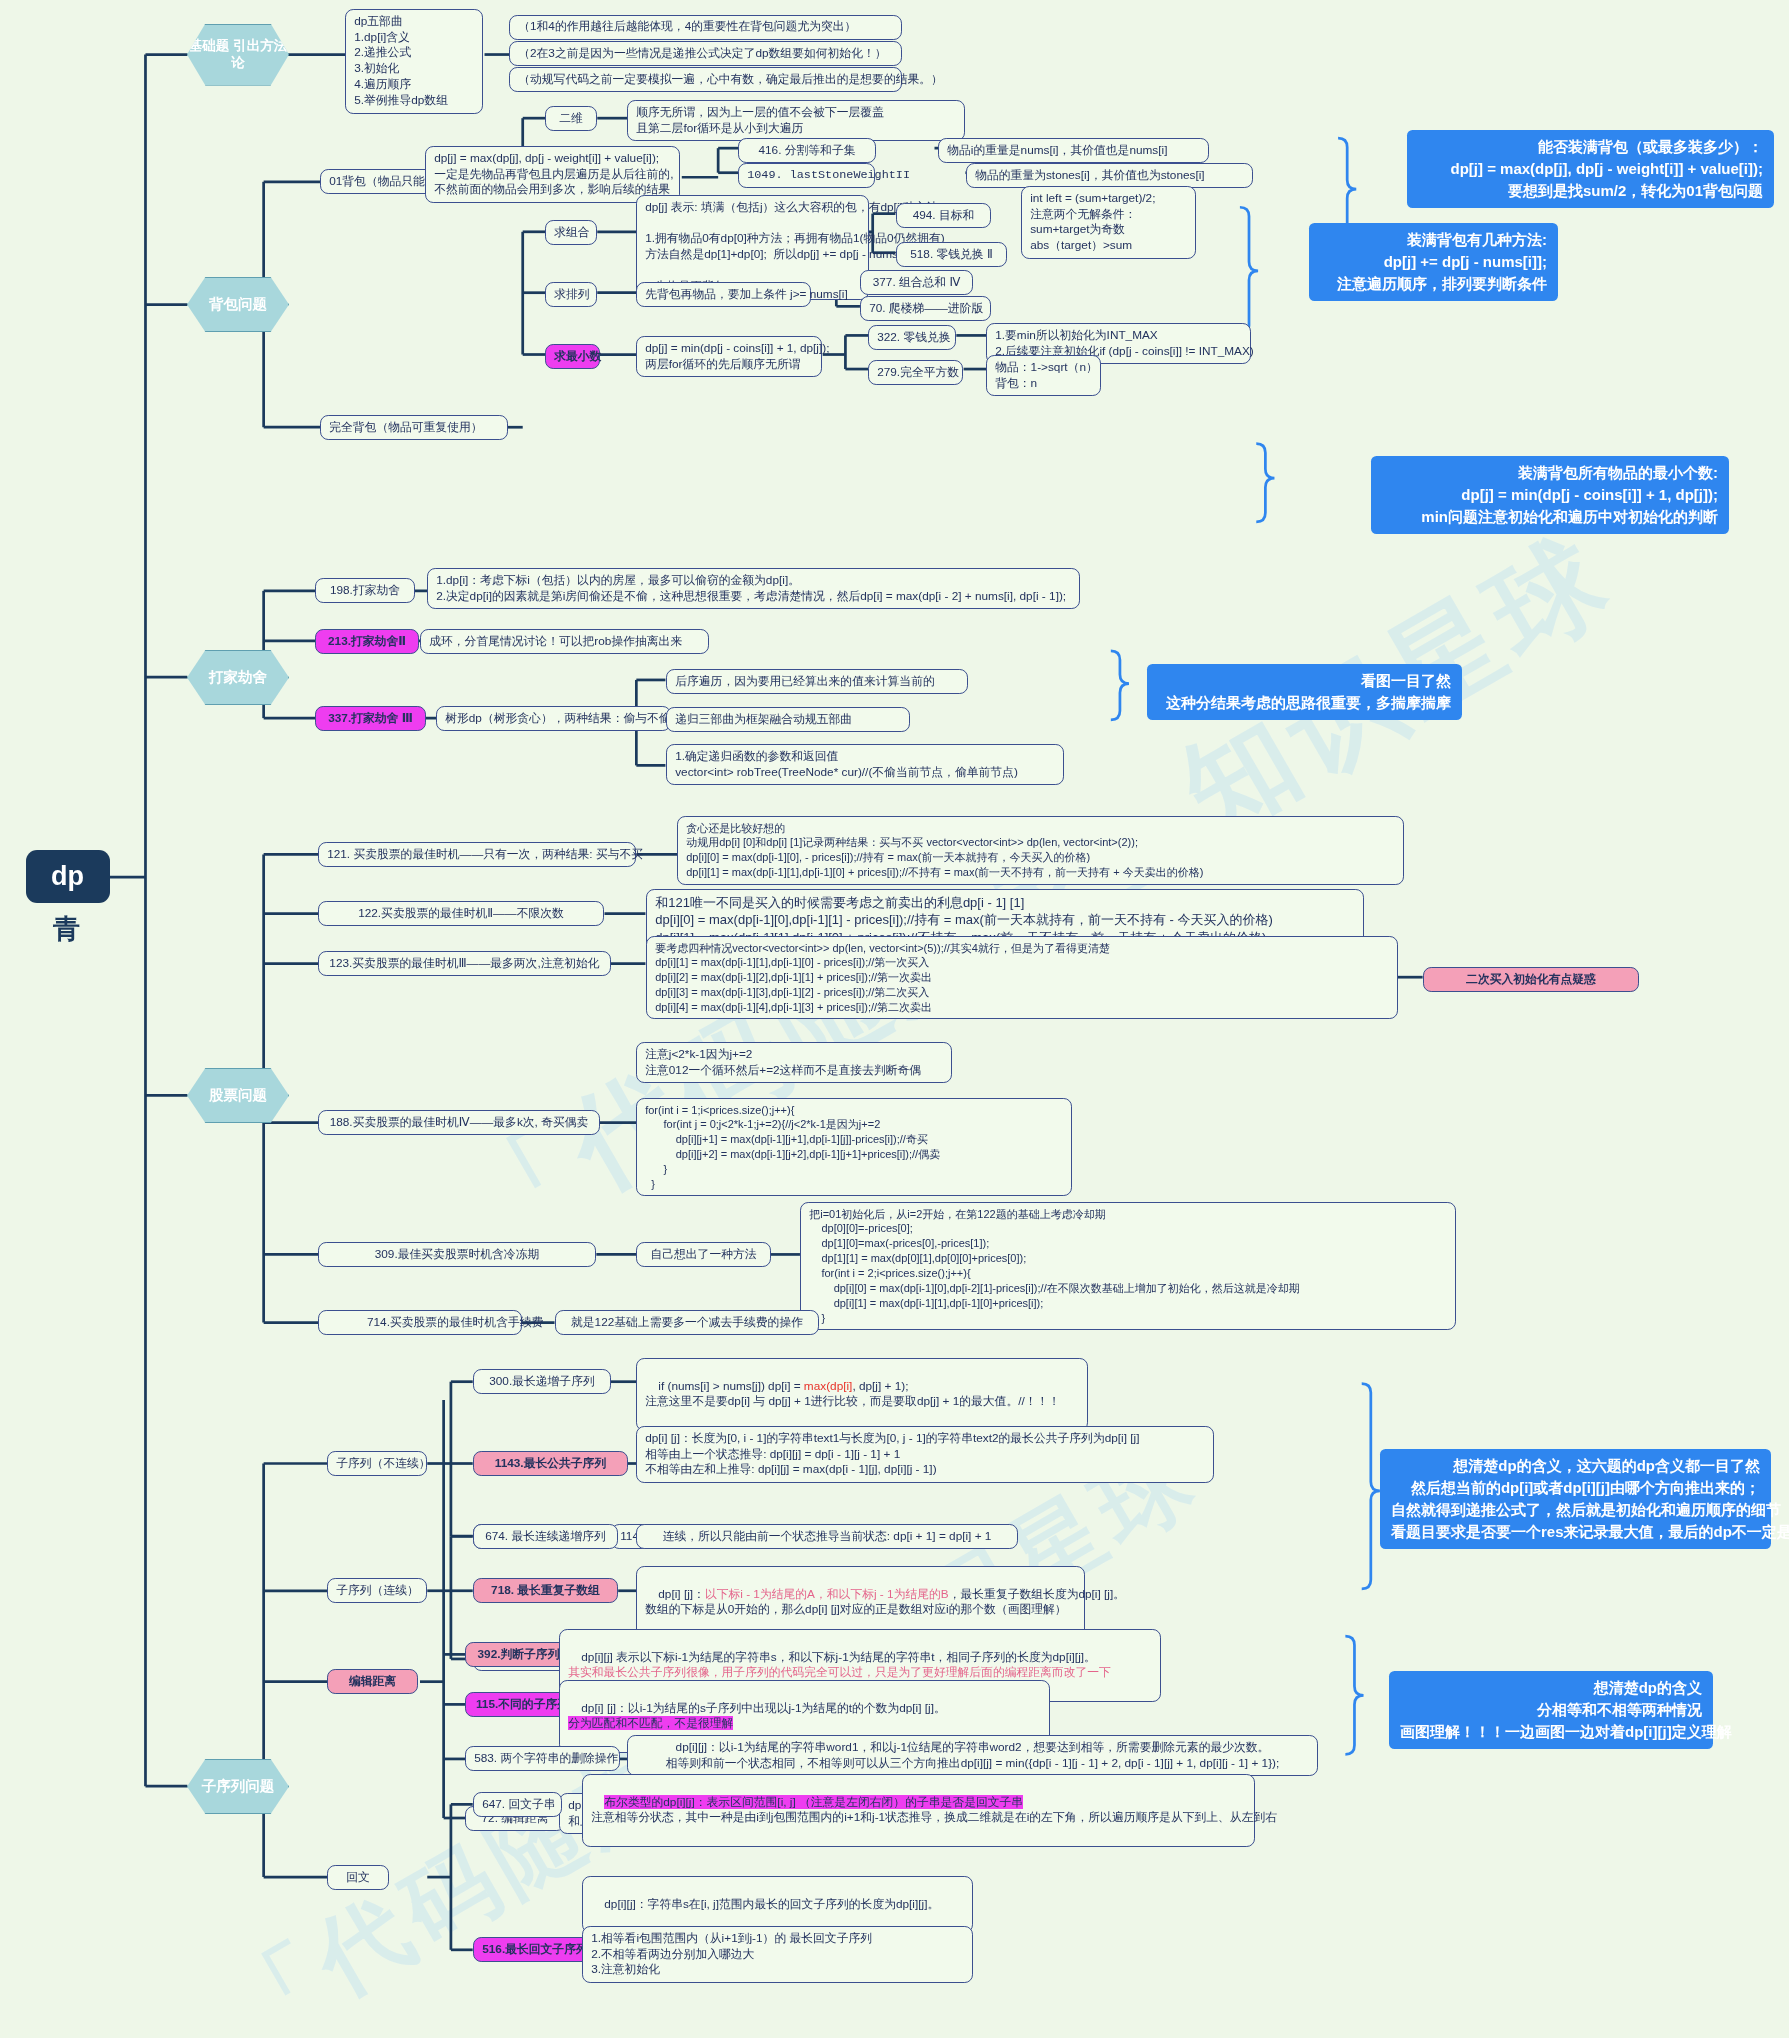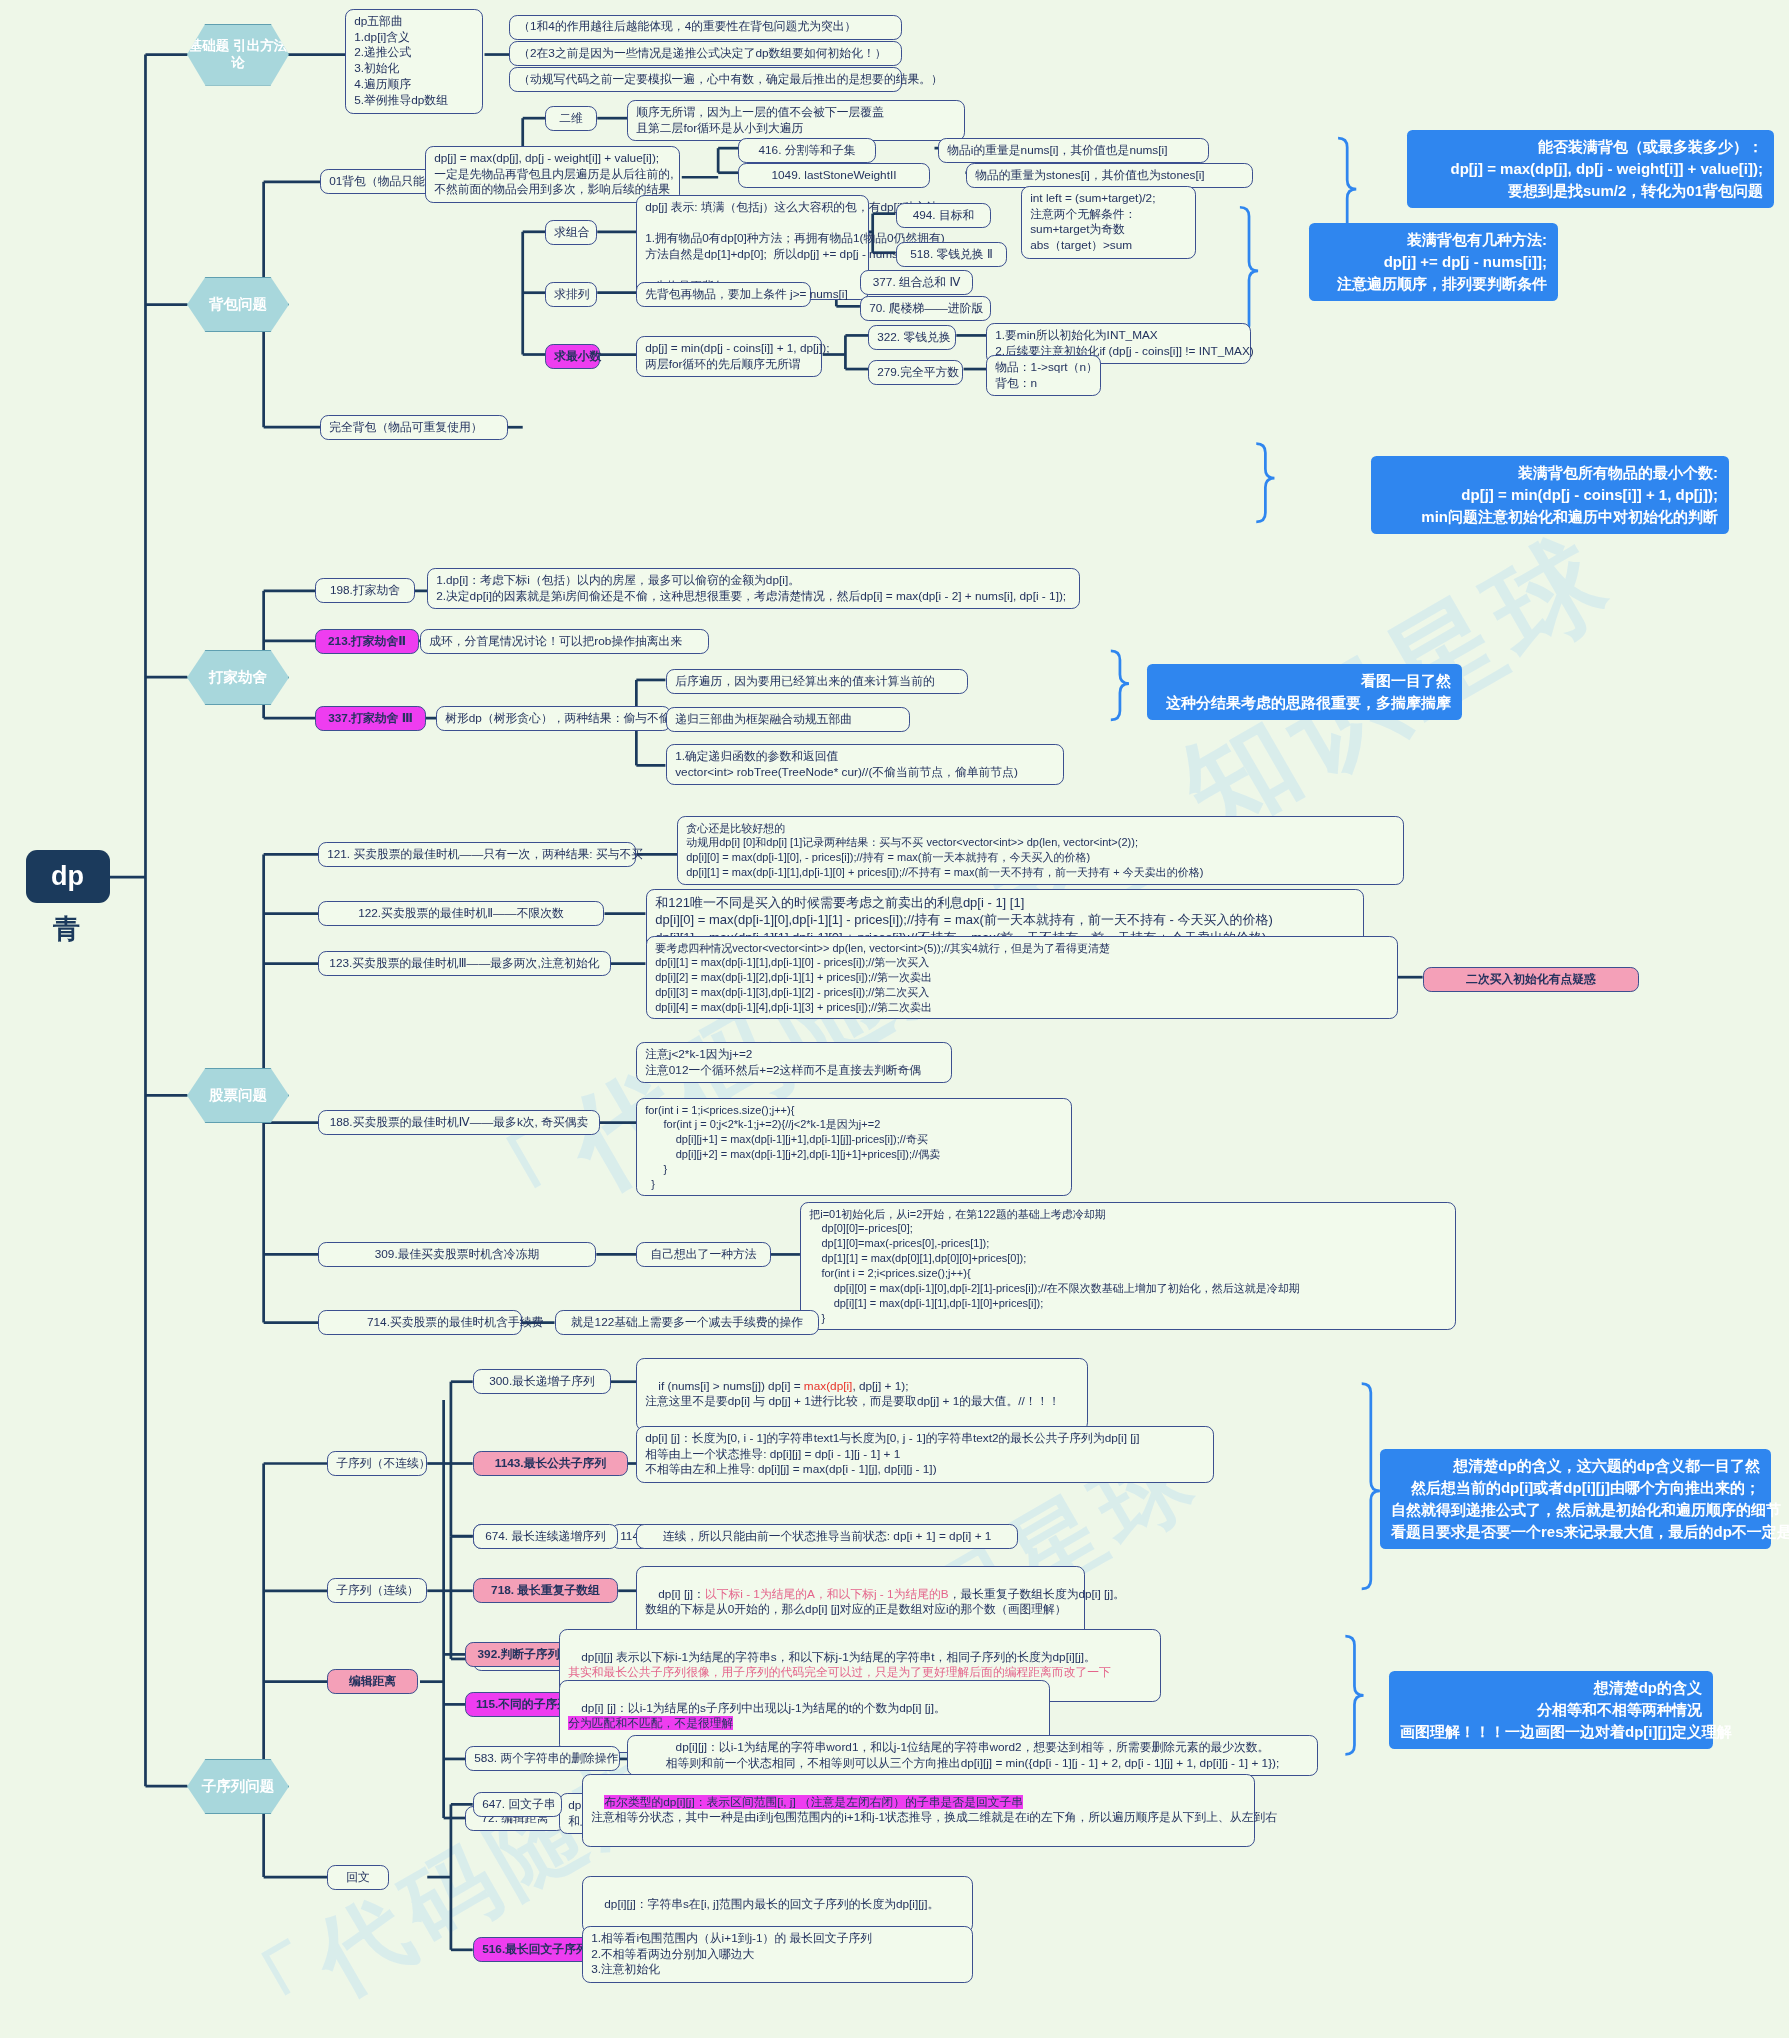--- a/index.html
+++ b/index.html
@@ -210,21 +210,21 @@
   <div class="node sm" style="left:545px;top:106px;width:52px;text-align:center;">二维</div>
   <div class="node sm" style="left:627px;top:100px;width:338px;">顺序无所谓，因为上一层的值不会被下一层覆盖
 且第二层for循环是从小到大遍历</div>
   <div class="node sm" style="left:545px;top:165px;width:52px;text-align:center;">一维</div>
 
   <div class="node sm" style="left:425px;top:146px;width:255px;position:absolute;left:425px;top:146px;">dp[j] = max(dp[j], dp[j - weight[i]] + value[i]);
 一定是先物品再背包且内层遍历是从后往前的,
 不然前面的物品会用到多次，影响后续的结果</div>
   <div class="node sm" style="left:738px;top:138px;width:138px;text-align:center;">416. 分割等和子集</div>
   <div class="node sm" style="left:938px;top:138px;width:271px;">物品i的重量是nums[i]，其价值也是nums[i]</div>
-  <div class="node sm" style="left:738px;top:163px;width:192px;text-align:center;">1049. lastStoneWeightII</div>
+  <div class="node sm" style="left:738px;top:163px;width:137px;text-align:center;font-family:Liberation Mono, monospace;">1049. lastStoneWeightII</div>
   <div class="node sm" style="left:966px;top:163px;width:287px;">物品的重量为stones[i]，其价值也为stones[i]</div>
   <div class="blue" style="left:1407px;top:130px;width:367px;">能否装满背包（或最多装多少）：
 dp[j] = max(dp[j], dp[j - weight[i]] + value[i]);
 要想到是找sum/2，转化为01背包问题</div>
 
   <div class="node sm" style="left:320px;top:415px;width:188px;">完全背包（物品可重复使用）</div>
   <div class="node sm" style="left:545px;top:220px;width:52px;text-align:center;">求组合</div>
   <div class="node sm" style="left:636px;top:195px;width:233px;">dp[j] 表示: 填满（包括j）这么大容积的包，有dp[j]种方法
 
 1.拥有物品0有dp[0]种方法；再拥有物品1(物品0仍然拥有)

